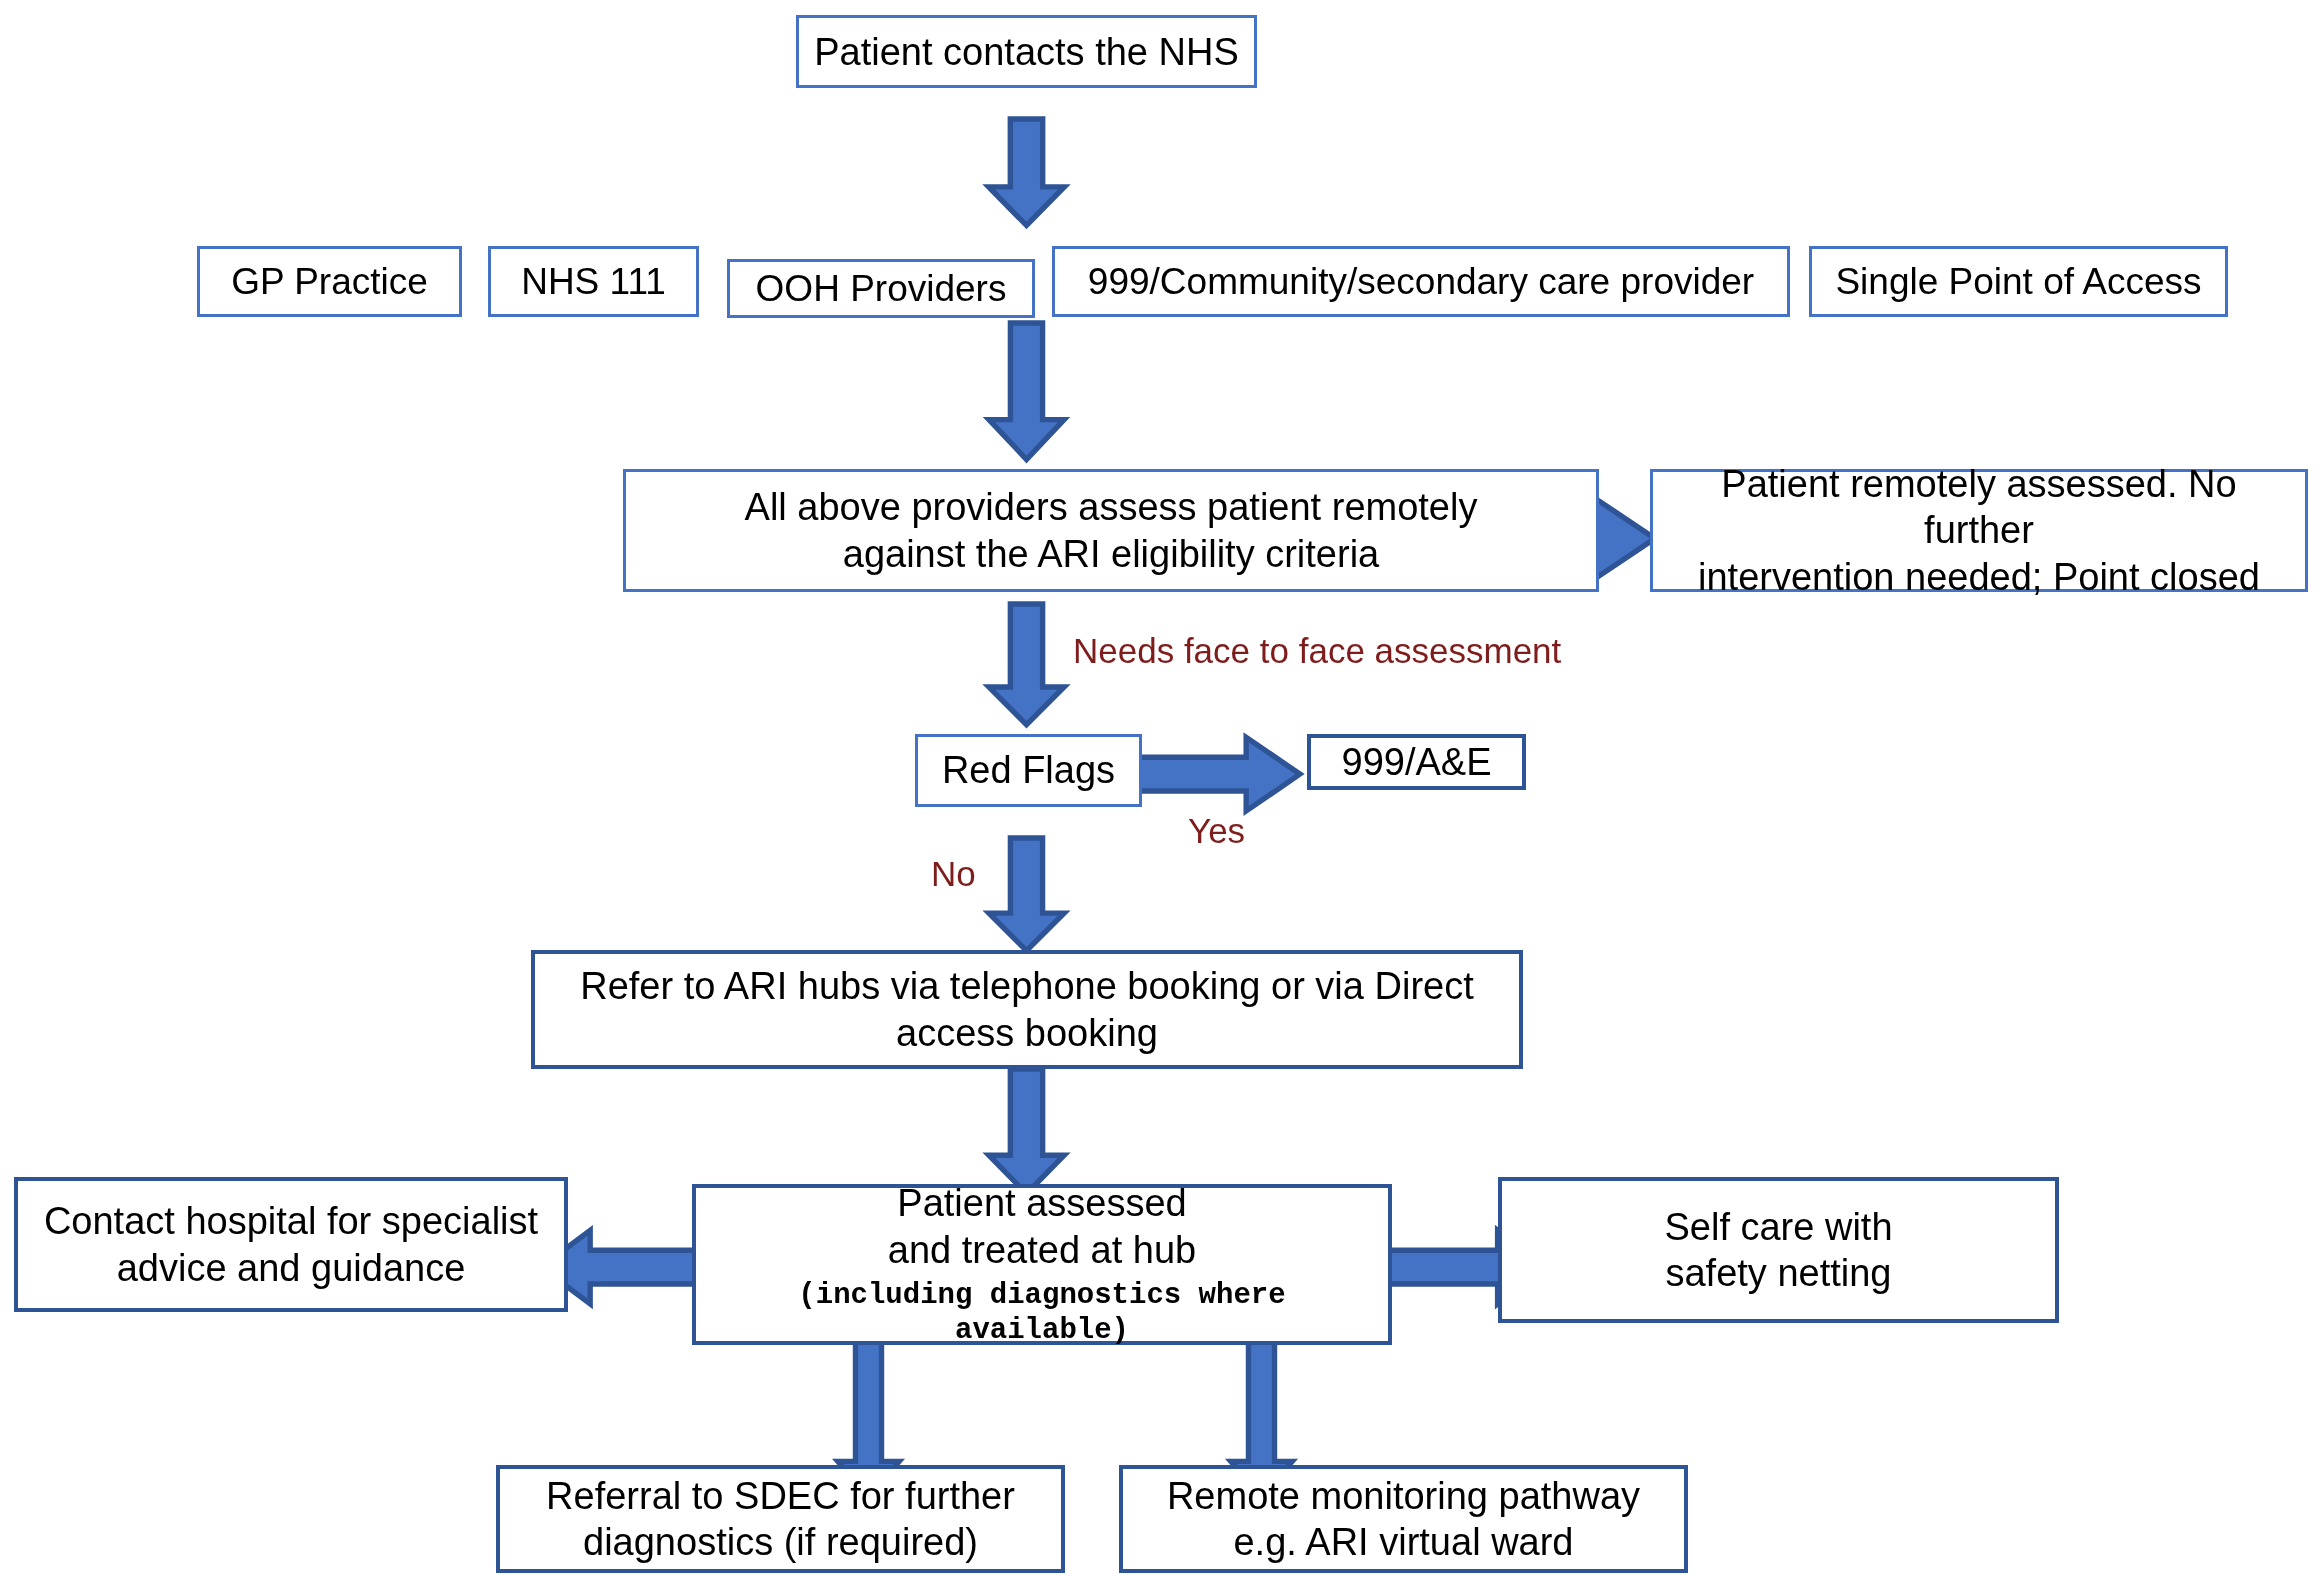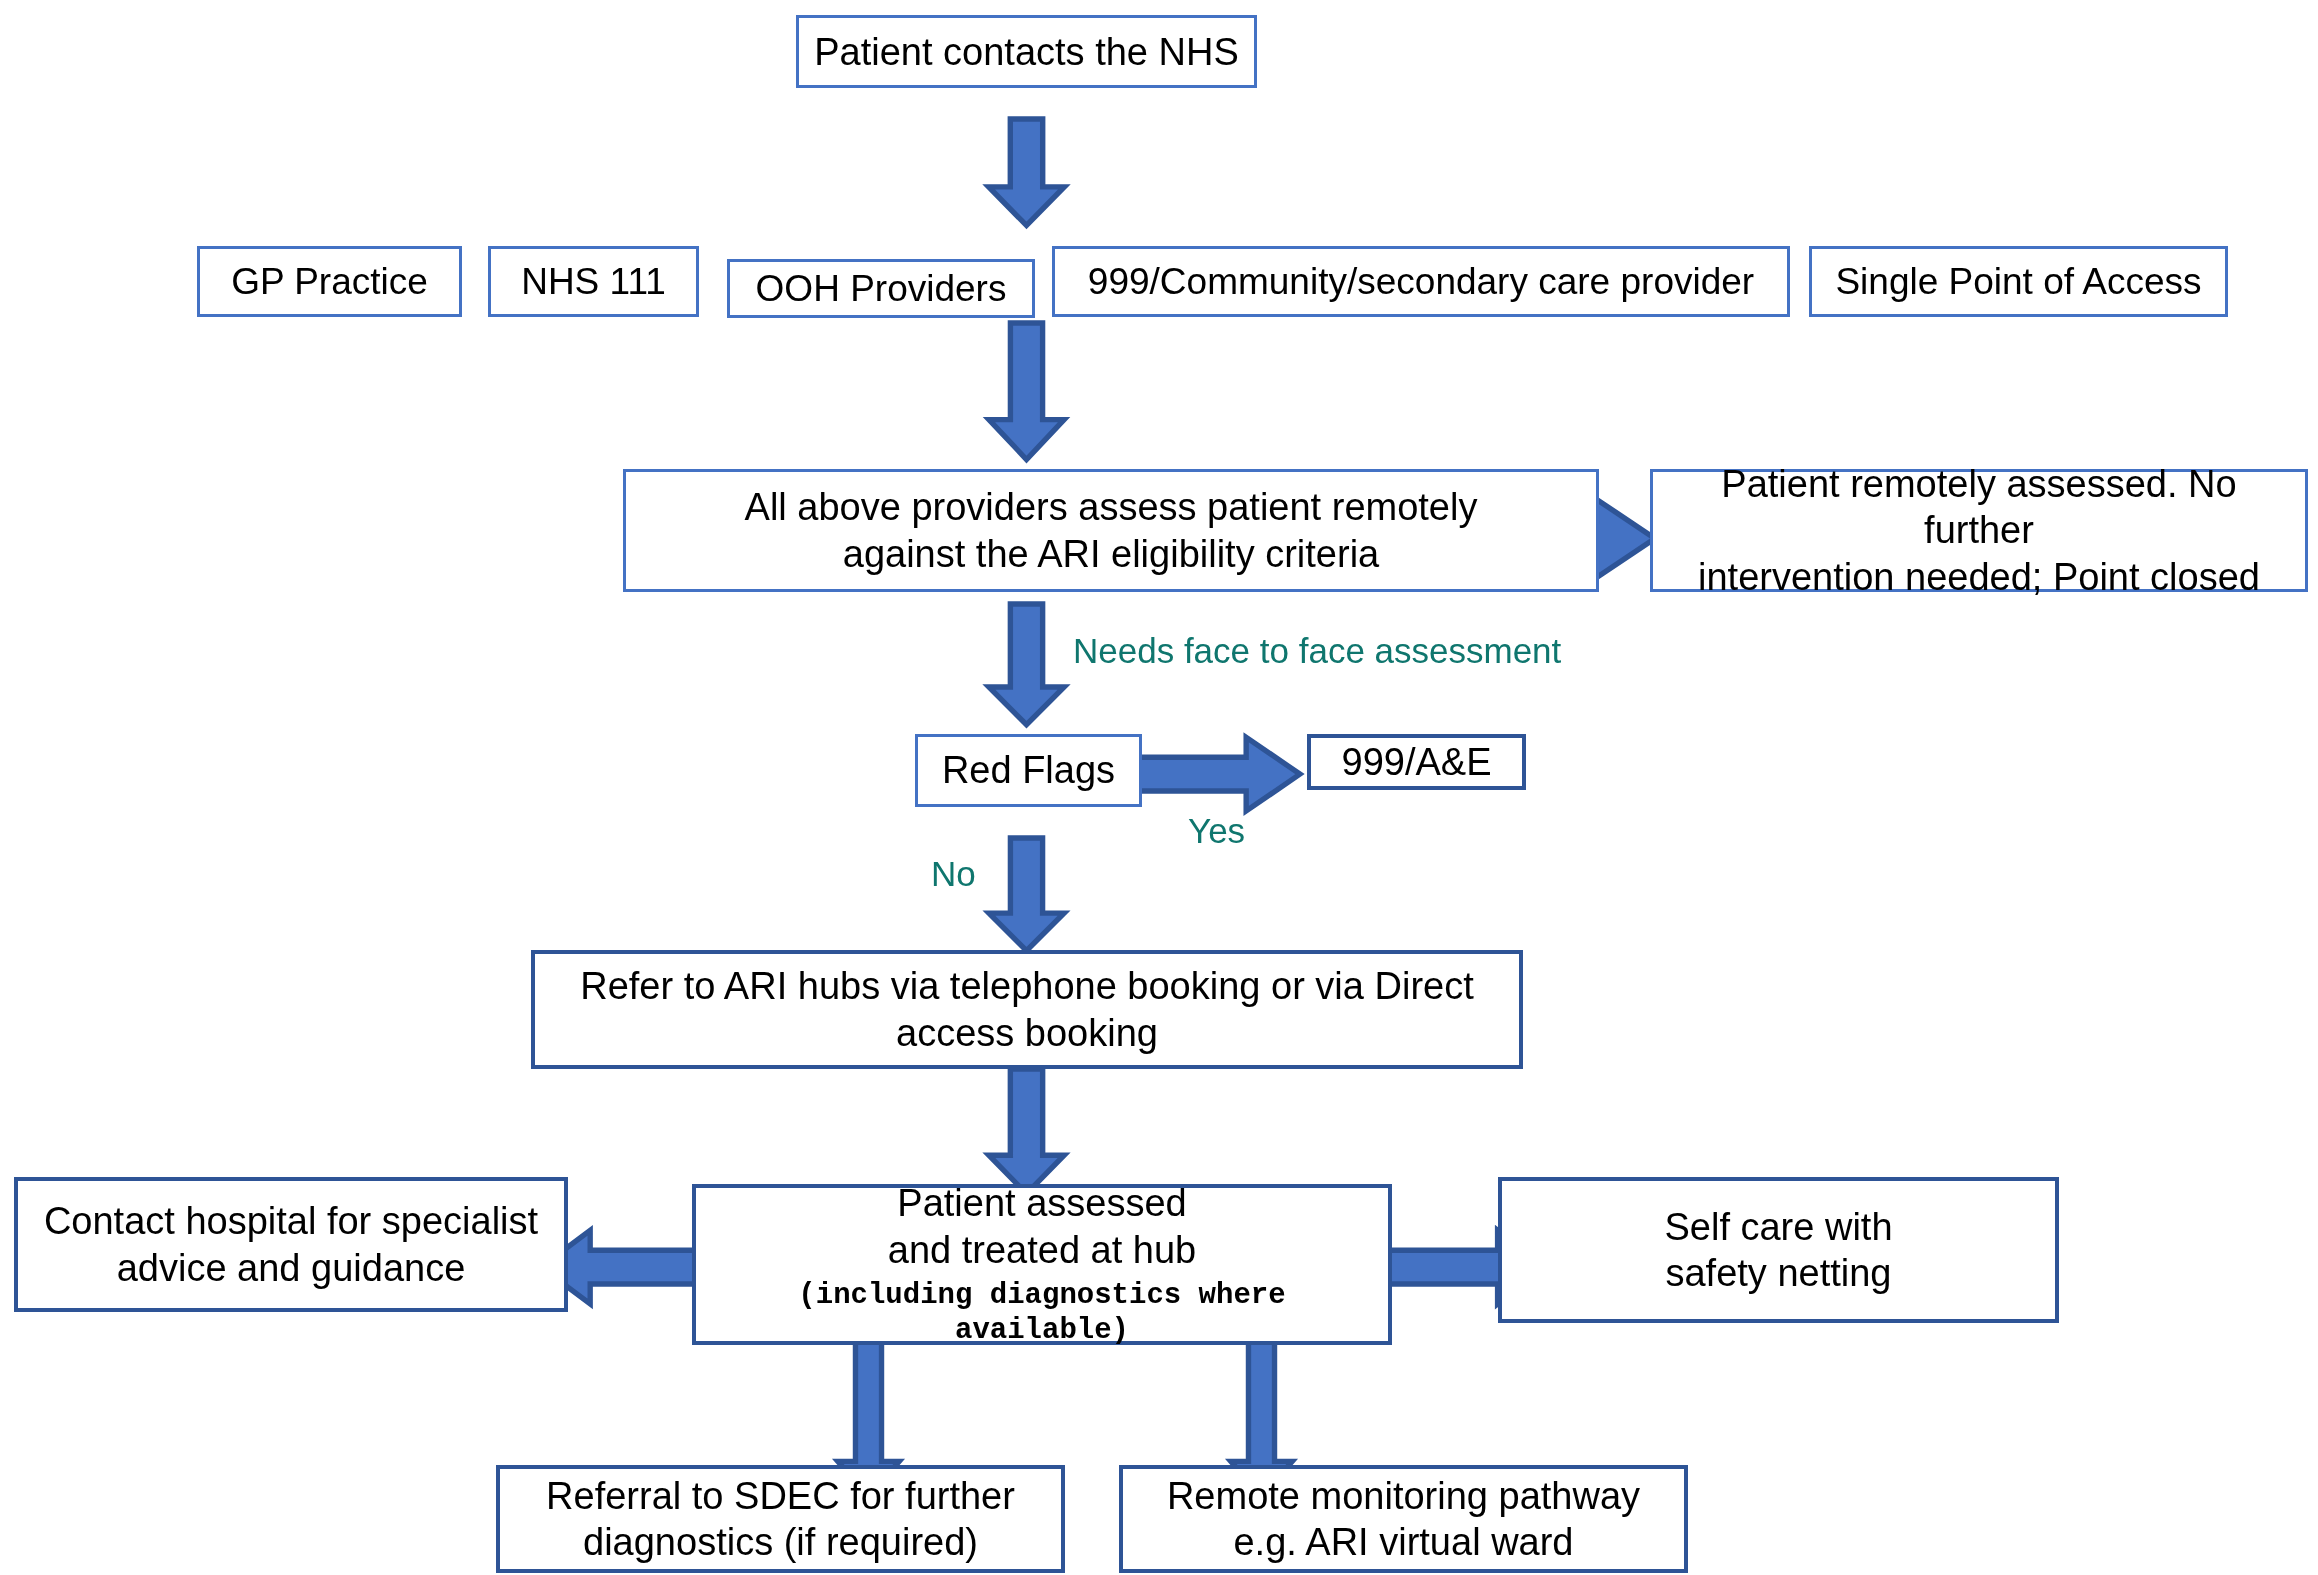--- a/index.html
+++ b/index.html
@@ -44,21 +44,21 @@
   .sub {
     font-size: 29px;
     font-weight: bold;
     display: block;
     margin-top: 4.6px;
     font-family: Liberation Mono, monospace;
   }
   .edge-label {
     position: absolute;
     font-size: 35px;
-    color: #0f766e;
+    color: #7f1d1d;
     white-space: nowrap;
     z-index: 6;
   }
   .arrow {
     position: absolute;
     z-index: 4;
   }
   .arrow svg { display: block; overflow: visible; }
 </style>
 </head>

